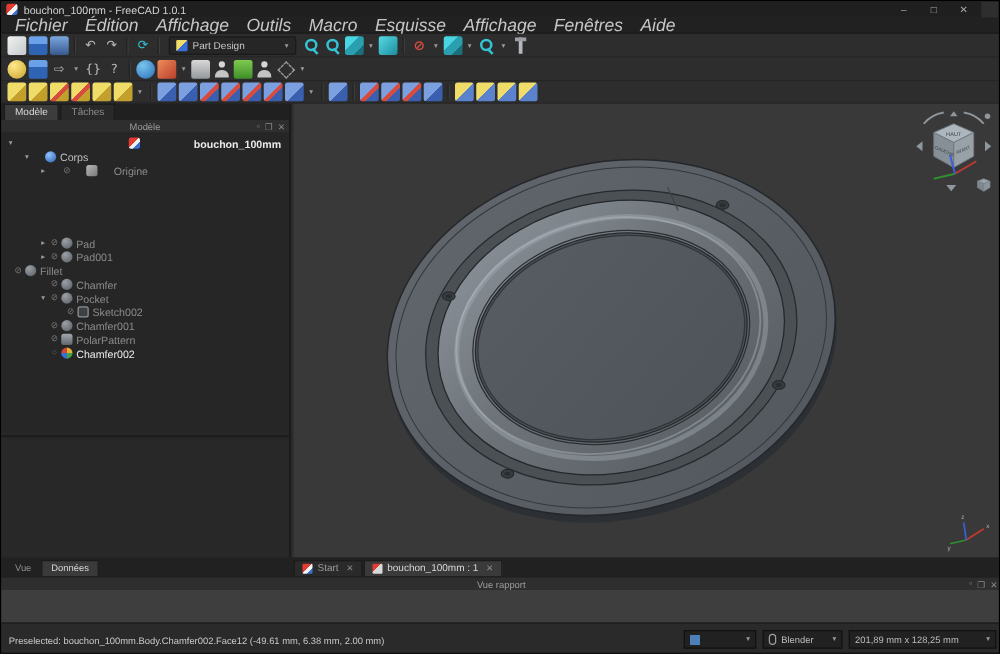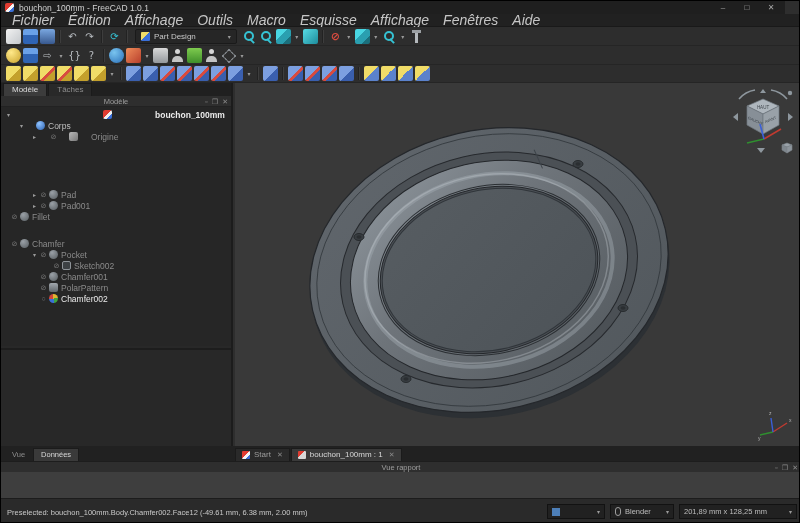--- a/index.html
+++ b/index.html
@@ -270,21 +270,21 @@
           <span class="eye">⊘</span>
           <span class="ticn t-feat"></span>
           <span class="tlabel">Pad001</span>
         </div>
         <div class="tree-row dim" style="">
           <span class="tw"></span>
           <span class="eye">⊘</span>
           <span class="ticn t-feat"></span>
           <span class="tlabel">Fillet</span>
         </div>
-        <div class="tree-row dim" style=" margin-top: 16px;">
+        <div class="tree-row dim" style="padding-left: 29px;">
           <span class="tw"></span>
           <span class="eye">⊘</span>
           <span class="ticn t-feat"></span>
           <span class="tlabel">Chamfer</span>
         </div>
         <div class="tree-row dim" style="padding-left: 29px;">
           <span class="tw">▾</span>
           <span class="eye">⊘</span>
           <span class="ticn t-feat"></span>
           <span class="tlabel">Pocket</span>

